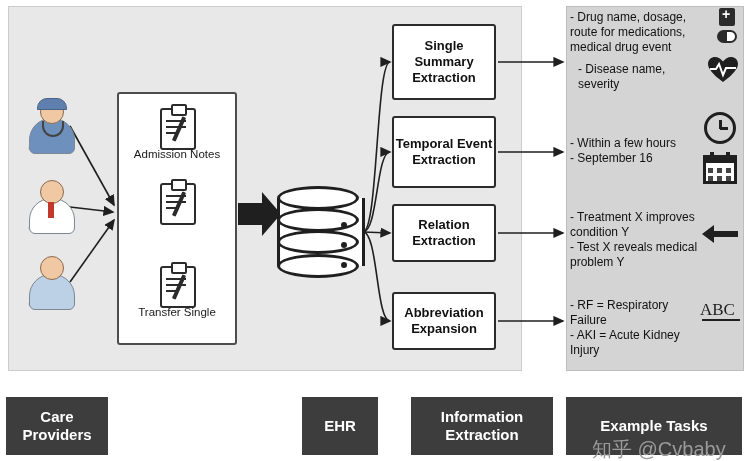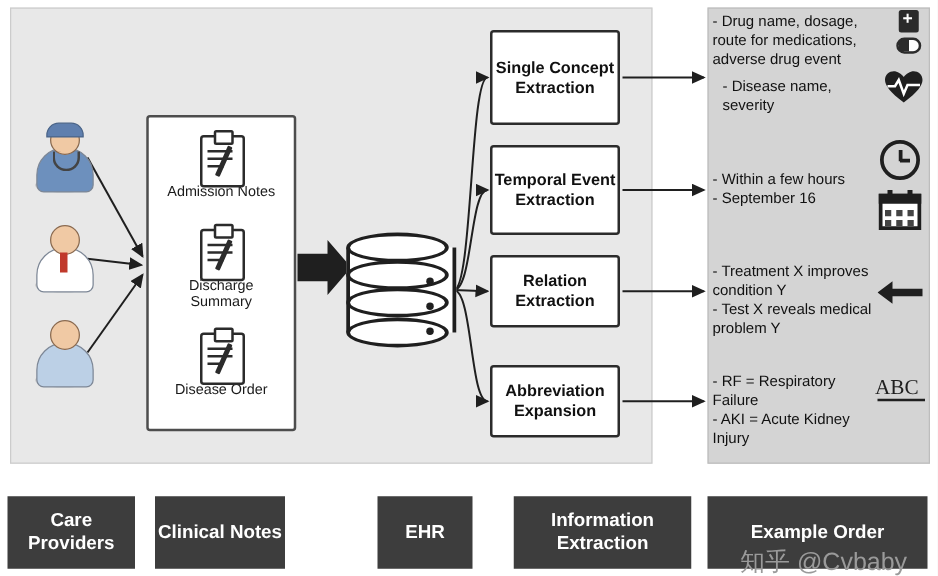--- a/index.html
+++ b/index.html
@@ -355,53 +355,51 @@
     </div>
     <div class="note-item" style="left:0;top:85px;">
       <div class="clipboard">
         <div class="board"></div>
           <div class="clip"></div>
         <div class="line l1"></div>
           <div class="line l2"></div>
           <div class="line l3"></div>
         <div class="pen"></div>
       </div>
-      <div class="note-label" style="white-space:pre-line;">Discharge
-Summary</div>
     </div>
     <div class="note-item" style="left:0;top:168px;">
       <div class="clipboard">
         <div class="board"></div>
           <div class="clip"></div>
         <div class="line l1"></div>
           <div class="line l2"></div>
           <div class="line l3"></div>
         <div class="pen"></div>
       </div>
-      <div class="note-label">Disease Order</div>
+      <div class="note-label">Transfer Single</div>
     </div>
   </div>
 
   <div class="abs" id="db">
     <div class="cyl-body"></div>
     <div class="ellipse e-bot"></div>
     <div class="ellipse e-mid2"></div>
     <div class="ellipse e-mid1"></div>
     <div class="ellipse e-top"></div>
     <div class="dot d1"></div>
     <div class="dot d2"></div>
     <div class="dot d3"></div>
   </div>
 
-  <div class="abs ext-box" id="box-single">Single Concept Extraction</div>
+  <div class="abs ext-box" id="box-single">Single Summary Extraction</div>
   <div class="abs ext-box" id="box-relation">Relation Extraction</div>
   <div class="abs ext-box" id="box-temporal">Temporal Event Extraction</div>
   <div class="abs ext-box" id="box-abbrev">Abbreviation Expansion</div>
 
-  <div class="abs task-text" id="task1" style="white-space:pre-line;">- Drug name, dosage, route for medications, adverse drug event</div>
+  <div class="abs task-text" id="task1" style="white-space:pre-line;">- Drug name, dosage, route for medications, medical drug event</div>
   <div class="abs task-text" id="task1b" style="white-space:pre-line;">- Disease name, severity</div>
   <div class="abs task-text" id="task2" style="white-space:pre-line;">- Within a few hours
 - September 16</div>
   <div class="abs task-text" id="task3" style="white-space:pre-line;">- Treatment X improves condition Y
 - Test X reveals medical problem Y</div>
   <div class="abs task-text" id="task4" style="white-space:pre-line;">- RF = Respiratory Failure
 - AKI = Acute Kidney Injury</div>
 
   <div class="abs ticon" id="icon-pill">
     <div class="pillbox"></div>
@@ -433,20 +431,19 @@
   <div class="abs ticon" id="icon-arrow">
     <svg width="38" height="24" viewBox="0 0 38 24">
       <polygon points="0,12 12,3 12,9 36,9 36,15 12,15 12,21" fill="#1f1f1f"></polygon>
     </svg>
   </div>
   <div class="abs ticon" id="icon-abc">
     ABC<div class="u"></div>
   </div>
 
   <div class="abs cap-box" id="cap-care">Care Providers</div>
-  <div class="abs cap-box" id="cap-notes">Clinical Notes</div>
   <div class="abs cap-box" id="cap-ehr">EHR</div>
   <div class="abs cap-box" id="cap-ie">Information Extraction</div>
-  <div class="abs cap-box" id="cap-tasks">Example Order</div>
+  <div class="abs cap-box" id="cap-tasks">Example Tasks</div>
 
   <div class="abs" id="watermark">知乎 @Cvbaby</div>
 
 </div>
 
 </body></html>

